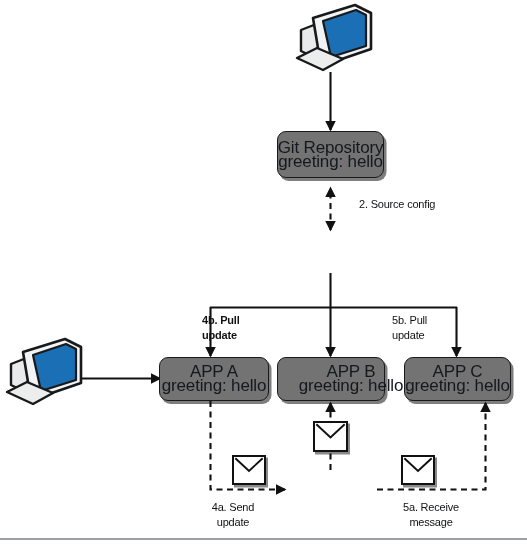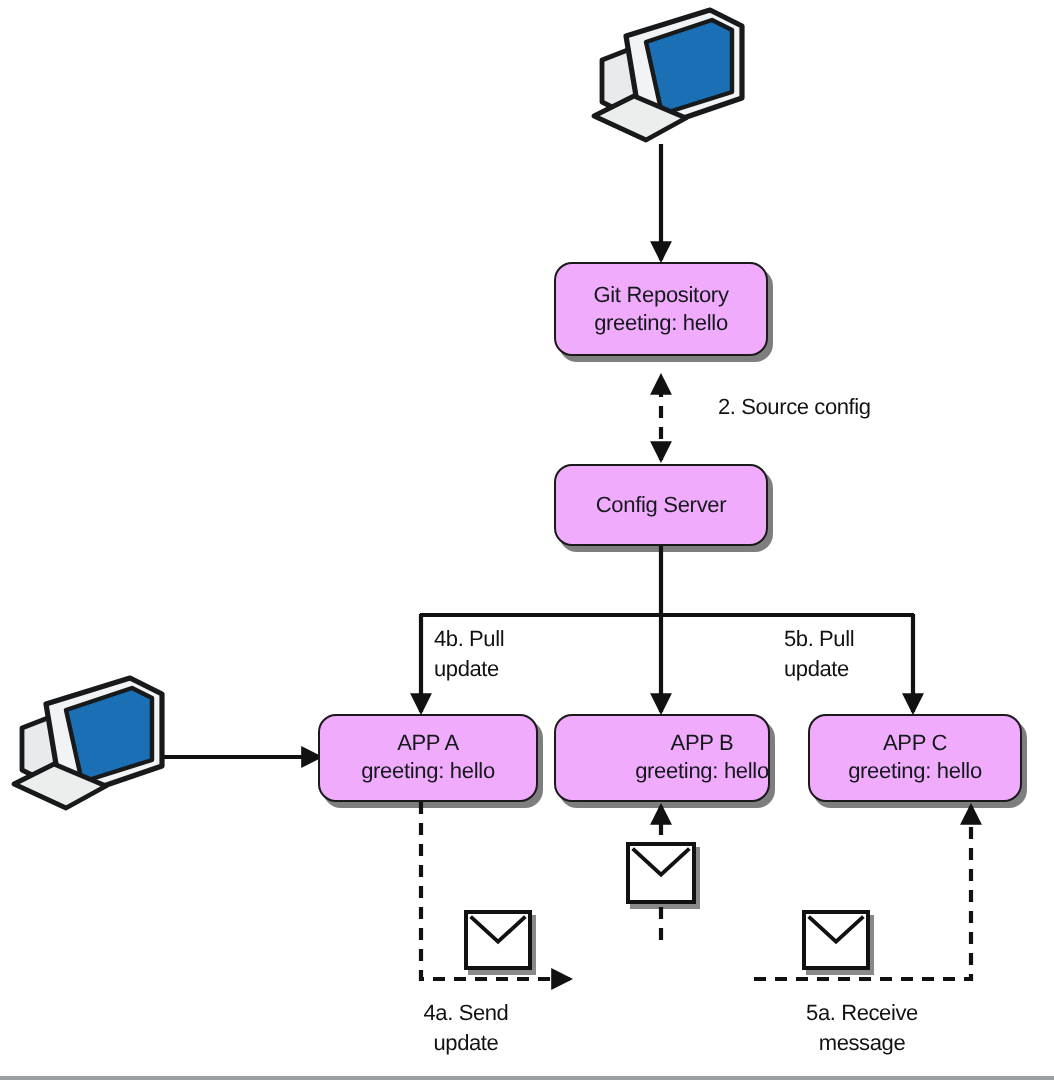--- a/index.html
+++ b/index.html
@@ -21,30 +21,30 @@
   #diagram-svg {
     position: absolute;
     left: 0;
     top: 0;
     width: 527px;
     height: 545px;
   }
   .node-box {
     position: absolute;
     box-sizing: border-box;
-    background: #f0abfc;
+    background: #737373;
     border: 1.6px solid #1a1a1a;
     border-radius: 9px;
     box-shadow: 2.5px 3px 0 rgba(20,20,20,0.55);
     display: flex;
     flex-direction: column;
     align-items: center;
     justify-content: center;
     color: #15181c;
-    font-size: 11px;
+    font-size: 17px;
     line-height: 14px;
     letter-spacing: -0.15px;
     text-align: right;
   }
   .node-box span { display: block; white-space: nowrap; }
   .edge-label {
     position: absolute;
     color: #101214;
     font-size: 11px;
     line-height: 14.5px;
@@ -126,23 +126,20 @@
       <path d="M 30 19 L 63 8 L 73 13 L 73 44 L 38 55 Z" fill="#1b6fb5" stroke="#18191b" stroke-width="2.2" stroke-linejoin="round"></path>
       <path d="M 4 56 L 24 46 L 50 57 L 30 68 Z" fill="#eceded" stroke="#18191b" stroke-width="2.4" stroke-linejoin="round"></path>
     </svg>
   </div>
 
   <div class="node-box" style="left:277px; top:131px; width:107px; height:47px;">
     <span>Git Repository</span>
     <span>greeting: hello</span>
   </div>
 
-  <div class="node-box" style="left:277px; top:232px; width:107px; height:41px;">
-    <span>Config Server</span>
-  </div>
 
   <div class="node-box" style="left:159px; top:357px; width:110px; height:44px;">
     <span>APP A</span>
     <span>greeting: hello</span>
   </div>
 
   <div class="node-box" style="left:277px; top:357px; width:108px; height:44px;padding-left:40px;">
     <span>APP B</span>
     <span>greeting: hello</span>
   </div>
@@ -171,21 +168,21 @@
     </svg>
   </div>
 
 
   <div class="edge-label" style="left:339px; top:197px;margin-left:20px;">2. Source config</div>
 
 
   <div class="edge-label center" style="left:194px; top:500px; width:78px;">4a. Send
 update</div>
 
-  <div class="edge-label" style="left:217px; top:313px;">4b. Pull
+  <div class="edge-label" style="left:202px; top:313px;font-weight:bold;">4b. Pull
 update</div>
 
   <div class="edge-label center" style="left:385px; top:500px; width:92px;">5a. Receive
 message</div>
 
   <div class="edge-label" style="left:392px; top:313px;">5b. Pull
 update</div>
 
   <div class="bottom-rule" style="top:538px;"></div>
 

